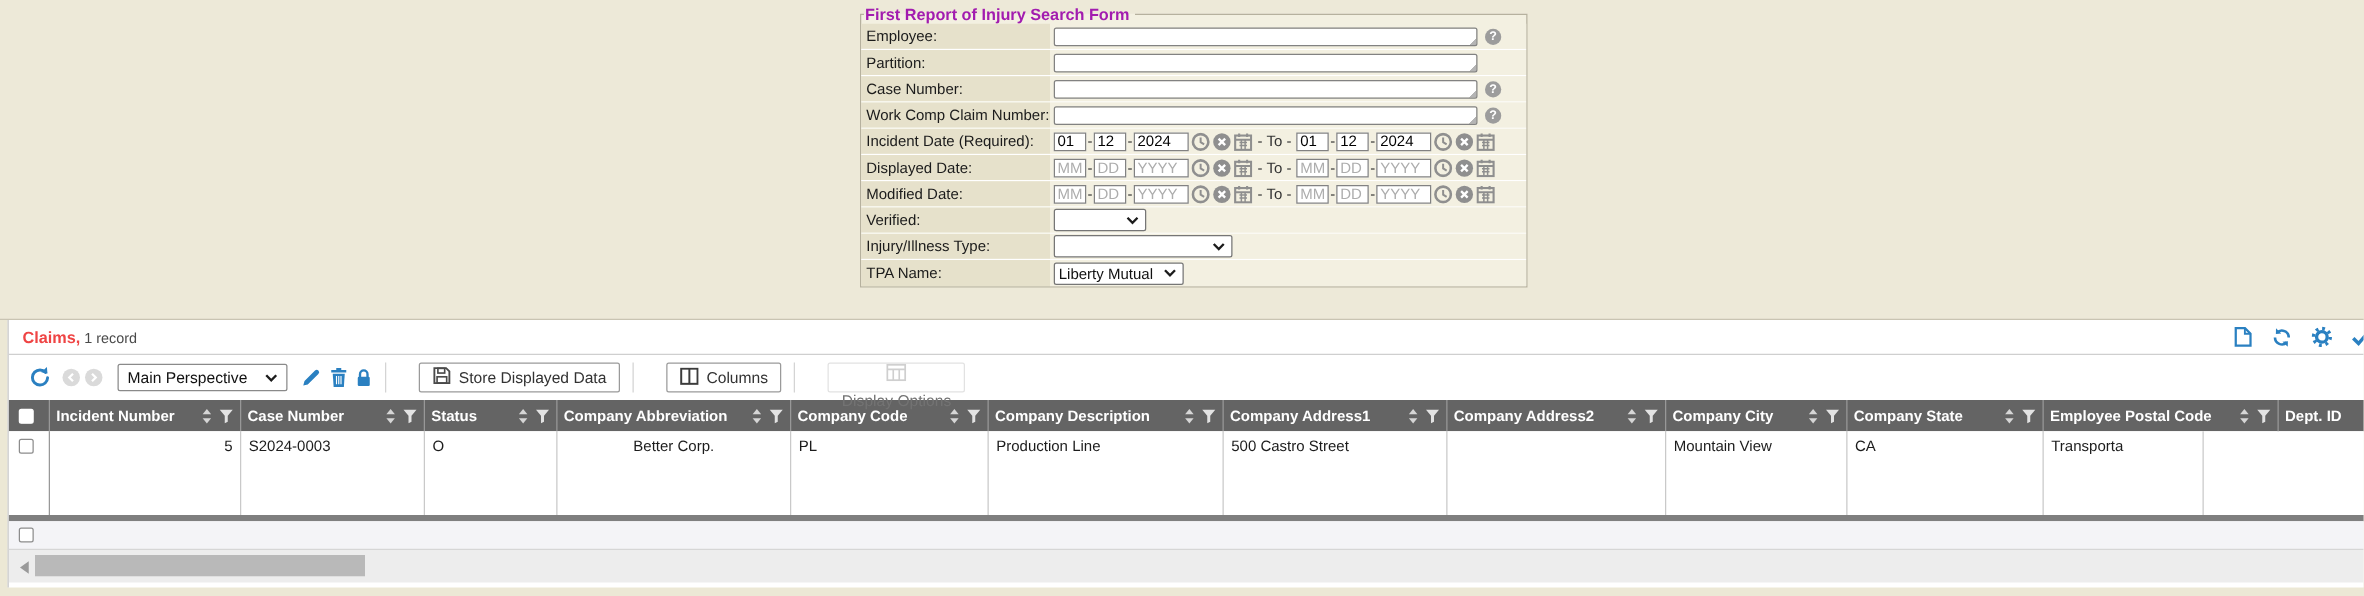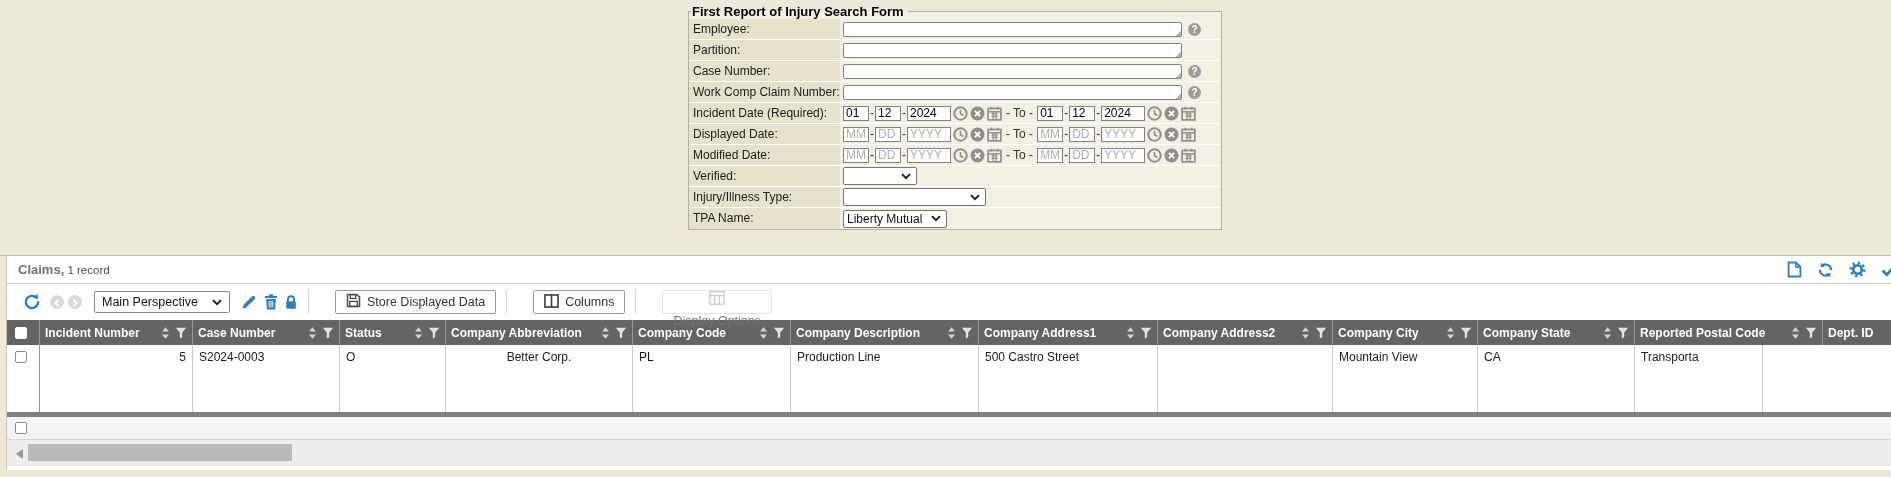--- a/index.html
+++ b/index.html
@@ -9,21 +9,21 @@
     background:#ece8d5;
     font-family:"Liberation Sans","DejaVu Sans",sans-serif;
     -webkit-font-smoothing:antialiased;
   }
   
   .top-band { position:absolute; left:0; top:0; width:1891px; height:256px;
               background:#ede9d8; border-bottom:1px solid #c9c4b2; }
   fieldset.search-fs { position:absolute; left:688px; top:4px; width:534px;
                        margin:0; padding:0; border:1px solid #b6b19e; background:#f3f0e1; }
   fieldset.search-fs legend { margin-left:2px; padding:0 4px 0 1px; font-size:13px;
-                              font-weight:bold; color:#000000; }
+                              font-weight:bold; color:#a21caf; }
   .frow { display:flex; height:21px; border-bottom:1px solid #fff; }
   .frow:last-child { border-bottom:none; }
   .flabel { width:151px; background:#e6e1cb; font-size:12px; color:#1b1b1b;
             padding:3px 0 0 4px; white-space:nowrap; }
   .ffield { flex:1; display:flex; align-items:center; padding-left:3px; background:#f3f0e1; }
   .ftext { width:339px; height:15px; border:1px solid #828282; border-radius:2px;
            background:linear-gradient(315deg,#b4b4b4 0 4px,#fff 4px);
            font:12px "Liberation Sans",sans-serif; padding:0 3px; outline:none; }
   .help { width:13px; height:13px; border-radius:50%; background:#9c9c9c; color:#fff;
           font-size:10px; font-weight:bold; text-align:center; line-height:13px;
@@ -44,21 +44,21 @@
                   display:flex; justify-content:center; gap:6px; }
   .btn { font:12px "Liberation Sans",sans-serif; color:#111; padding:1px 10px 2px;
          border:1px solid #8a8a8a; border-radius:3px;
          background:linear-gradient(#fefefe,#dcdcdc); cursor:pointer; }
   
   .content { position:absolute; left:6px; top:256px; width:1885px; height:214px;
              background:#fff; border-left:1px solid #c5c5c5; overflow:hidden; }
   .claims-bar { height:28px; border-bottom:1px solid #cfcfcf; display:flex;
                 align-items:center; justify-content:space-between; background:#fff; }
   .claims-title { padding-left:11px; font-size:11.5px; color:#4a4a4a; }
-  .claims-title .bold { font-weight:bold; font-size:13px; color:#737373; }
+  .claims-title .bold { font-weight:bold; font-size:13px; color:#ef4444; }
   .claims-icons { display:flex; align-items:center; gap:13px; margin-right:-7px; }
   .claims-icons span { display:inline-flex; cursor:pointer; }
   .toolbar { height:36px; display:flex; align-items:center; background:#fff; }
   .tb-ic { display:inline-flex; cursor:pointer; }
   .circle-btn { width:14px; height:14px; border-radius:50%; background:#dadada;
                 display:inline-flex; align-items:center; justify-content:center; }
   .persp { width:136px; height:22px; border:1px solid #8a8a8a; border-radius:2px;
            background:#fff; display:flex; align-items:center; justify-content:space-between;
            padding:0 7px; font-size:12.5px; color:#111; margin-left:12px; cursor:pointer; }
   .vsep { width:1px; height:24px; background:#d4d4d4; margin-left:10px; }
@@ -593,21 +593,21 @@
             <path d="M5 12.8 8.4 8.6H1.6z" fill="#d6d6d6"></path>
           </svg>
         </span>
         <span class="hic">
           <svg width="12" height="12" viewBox="0 0 12 12">
             <path d="M0.8 0.8h10.4L7.2 5.6v4.7L4.8 11.6V5.6z" fill="#e3e3e3"></path>
           </svg>
         </span>
       </div>
       <div class="hcell" style="width: 188px;">
-        <span class="lbl">Reported Postal Code</span>
+        <span class="lbl">Employee Postal Code</span>
         <span class="hic">
           <svg width="11" height="14" viewBox="0 0 10 14">
             <path d="M5 1.2 8.4 5.4H1.6z" fill="#d6d6d6"></path>
             <path d="M5 12.8 8.4 8.6H1.6z" fill="#d6d6d6"></path>
           </svg>
         </span>
         <span class="hic">
           <svg width="12" height="12" viewBox="0 0 12 12">
             <path d="M0.8 0.8h10.4L7.2 5.6v4.7L4.8 11.6V5.6z" fill="#e3e3e3"></path>
           </svg>

